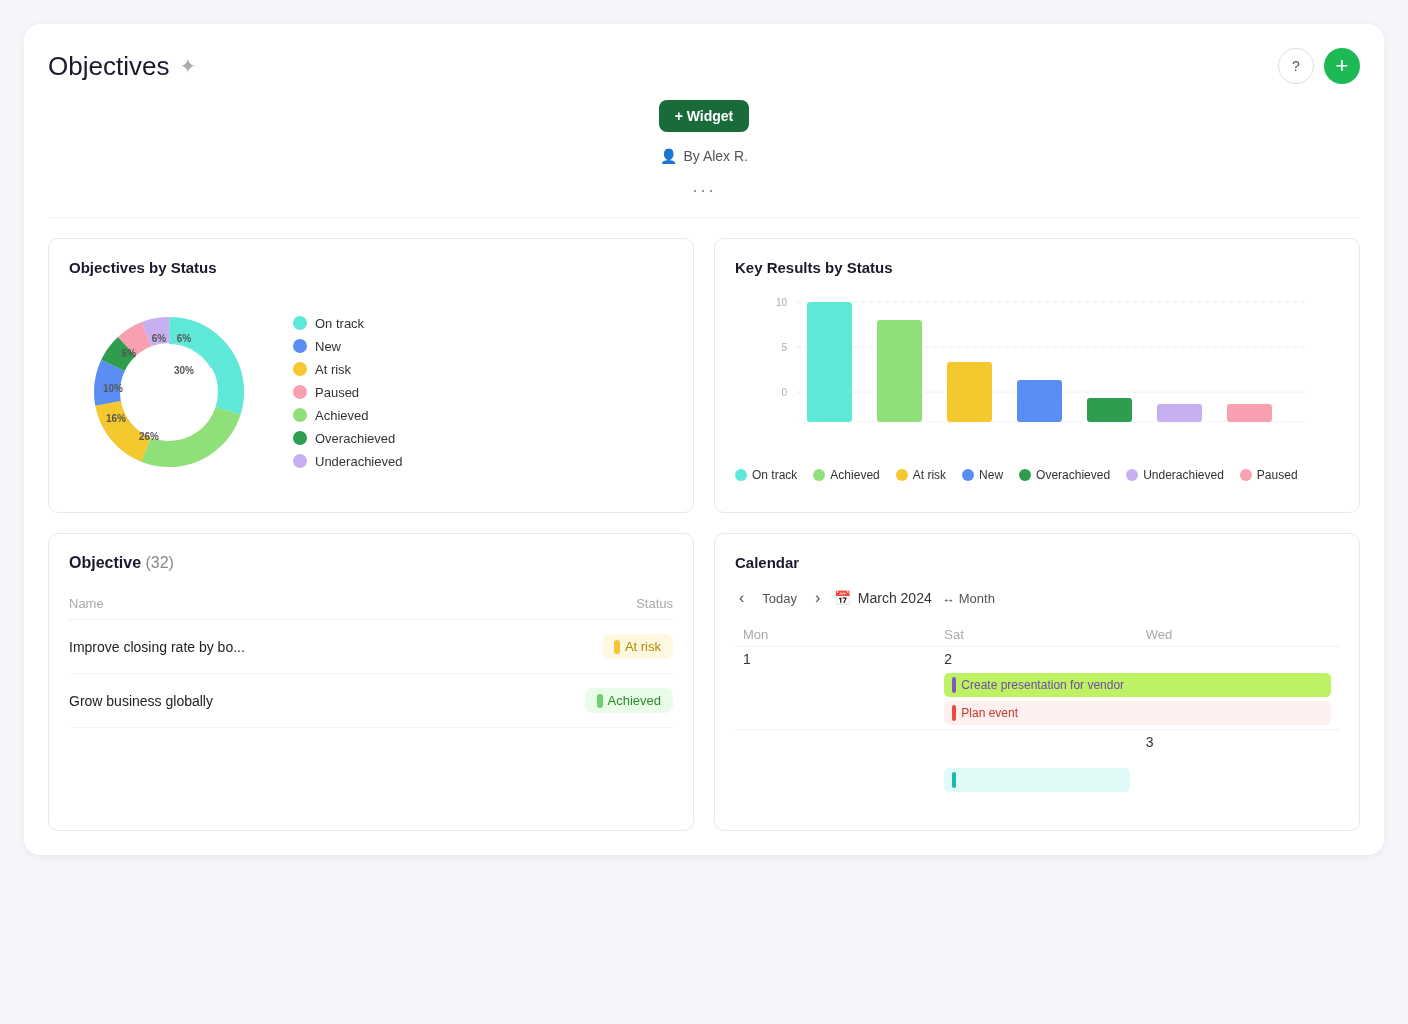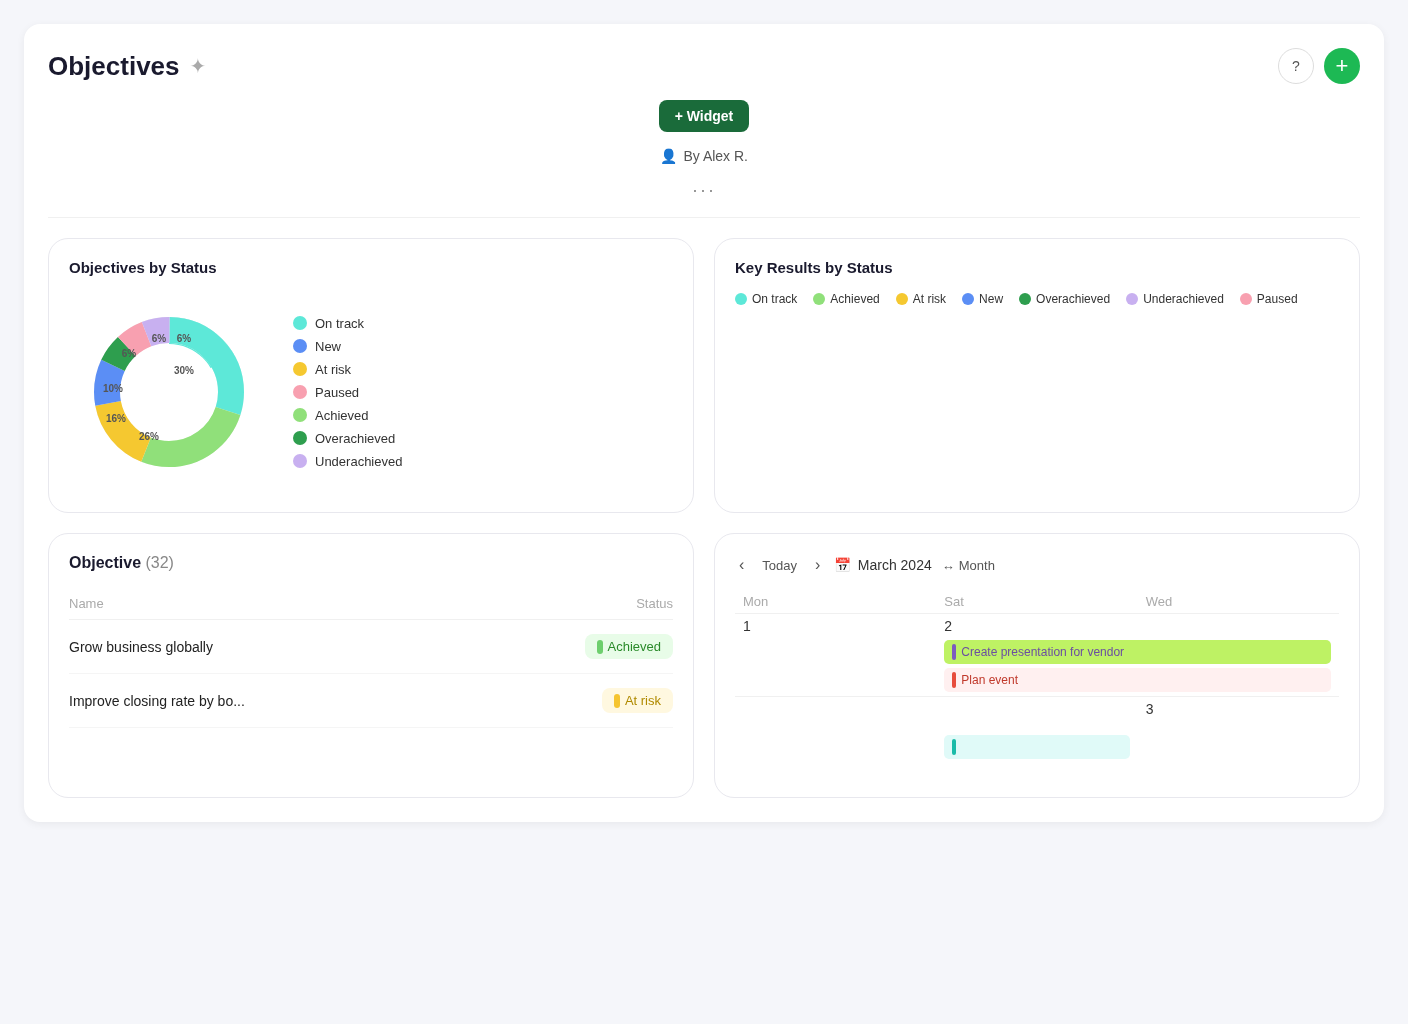--- a/index.html
+++ b/index.html
@@ -24,21 +24,21 @@
       justify-content: space-between;
       margin-bottom: 16px;
     }
     .header-left {
       display: flex;
       align-items: center;
       gap: 10px;
     }
     .page-title {
       font-size: 26px;
-      font-weight: 700;
+      font-weight: 400;
       color: #1a1a2e;
     }
     .star-icon { color: #aaa; font-size: 20px; cursor: pointer; }
     .header-right { display: flex; align-items: center; gap: 10px; }
     .help-btn {
       width: 36px; height: 36px;
       border: 1.5px solid #ddd;
       border-radius: 50%;
       background: #fff;
       display: flex; align-items: center; justify-content: center;
@@ -86,21 +86,21 @@
     
     .main-grid {
       display: grid;
       grid-template-columns: 1fr 1fr;
       gap: 20px;
     }
     
     .card {
       background: #fff;
       border: 1.5px solid #e8e8ee;
-      border-radius: 20px;
+      border-radius: 10px;
       padding: 20px;
       overflow: hidden;
     }
     .card-title {
       font-size: 15px;
       font-weight: 700;
       color: #1a1a2e;
       margin-bottom: 16px;
     }
     
@@ -364,20 +364,47 @@
           <div class="legend-item">
             <div class="legend-dot" style="background:#c8b0f0"></div>
             <span>Underachieved</span>
           </div>
         </div>
       </div>
     </div>
 
     <div class="card">
       <div class="card-title">Key Results by Status</div>
+      <div class="bar-chart-area">
+        <svg class="bar-chart-svg" viewBox="0 0 560 160" preserveAspectRatio="xMidYMid meet">
+
+          <line x1="40" y1="10" x2="550" y2="10" stroke="#e8e8ee" stroke-width="1" stroke-dasharray="4,4"></line>
+          <line x1="40" y1="55" x2="550" y2="55" stroke="#e8e8ee" stroke-width="1" stroke-dasharray="4,4"></line>
+          <line x1="40" y1="100" x2="550" y2="100" stroke="#e8e8ee" stroke-width="1" stroke-dasharray="4,4"></line>
+          <line x1="40" y1="130" x2="550" y2="130" stroke="#e8e8ee" stroke-width="0.5"></line>
+
+          <text x="30" y="14" text-anchor="end" font-size="10" fill="#aaa">10</text>
+          <text x="30" y="59" text-anchor="end" font-size="10" fill="#aaa">5</text>
+          <text x="30" y="104" text-anchor="end" font-size="10" fill="#aaa">0</text>
+
+          <rect x="50" y="10" width="45" height="120" fill="#5de8d8" rx="3"></rect>
+
+          <rect x="120" y="28" width="45" height="102" fill="#90e07a" rx="3"></rect>
+
+          <rect x="190" y="70" width="45" height="60" fill="#f5c830" rx="3"></rect>
+
+          <rect x="260" y="88" width="45" height="42" fill="#5b8ef5" rx="3"></rect>
+
+          <rect x="330" y="106" width="45" height="24" fill="#2e9e4e" rx="3"></rect>
+
+          <rect x="400" y="112" width="45" height="18" fill="#c8b0f0" rx="3"></rect>
+
+          <rect x="470" y="112" width="45" height="18" fill="#f8a0b0" rx="3"></rect>
+        </svg>
+      </div>
       <div class="bar-legend">
         <div class="bar-legend-item">
           <div class="bar-legend-dot" style="background:#5de8d8"></div>
           <span>On track</span>
         </div>
         <div class="bar-legend-item">
           <div class="bar-legend-dot" style="background:#90e07a"></div>
           <span>Achieved</span>
         </div>
         <div class="bar-legend-item">
@@ -410,42 +437,43 @@
       </div>
       <table class="obj-table">
         <thead>
           <tr>
             <th>Name</th>
             <th style="text-align:right;">Status</th>
           </tr>
         </thead>
         <tbody>
           <tr class="table-row">
+            <td>Improve closing rate by bo...</td>
+            <td style="text-align:right;">
+              <span class="status-badge badge-atrisk">
+                <span class="status-dot"></span>
+                At risk
+              </span>
+            </td>
+          </tr>
+          <tr class="table-row">
             <td>Grow business globally</td>
             <td style="text-align:right;">
               <span class="status-badge badge-achieved">
                 <span class="status-dot"></span>
                 Achieved
               </span>
             </td>
           </tr>
-          <tr class="table-row">
-            <td>Improve closing rate by bo...</td>
-            <td style="text-align:right;">
-              <span class="status-badge badge-atrisk">
-                <span class="status-dot"></span>
-                At risk
-              </span>
-            </td>
-          </tr>
         </tbody>
       </table>
     </div>
 
     <div class="card">
+      <div class="card-title">Calendar</div>
       <div class="cal-nav">
         <button class="cal-nav-btn">‹</button>
         <button class="cal-nav-btn" style="font-size:13px;">
           <span>Today</span>
         </button>
         <button class="cal-nav-btn">›</button>
         <div class="cal-date-label">
           <span>📅</span>
           <span>March 2024</span>
         </div>

